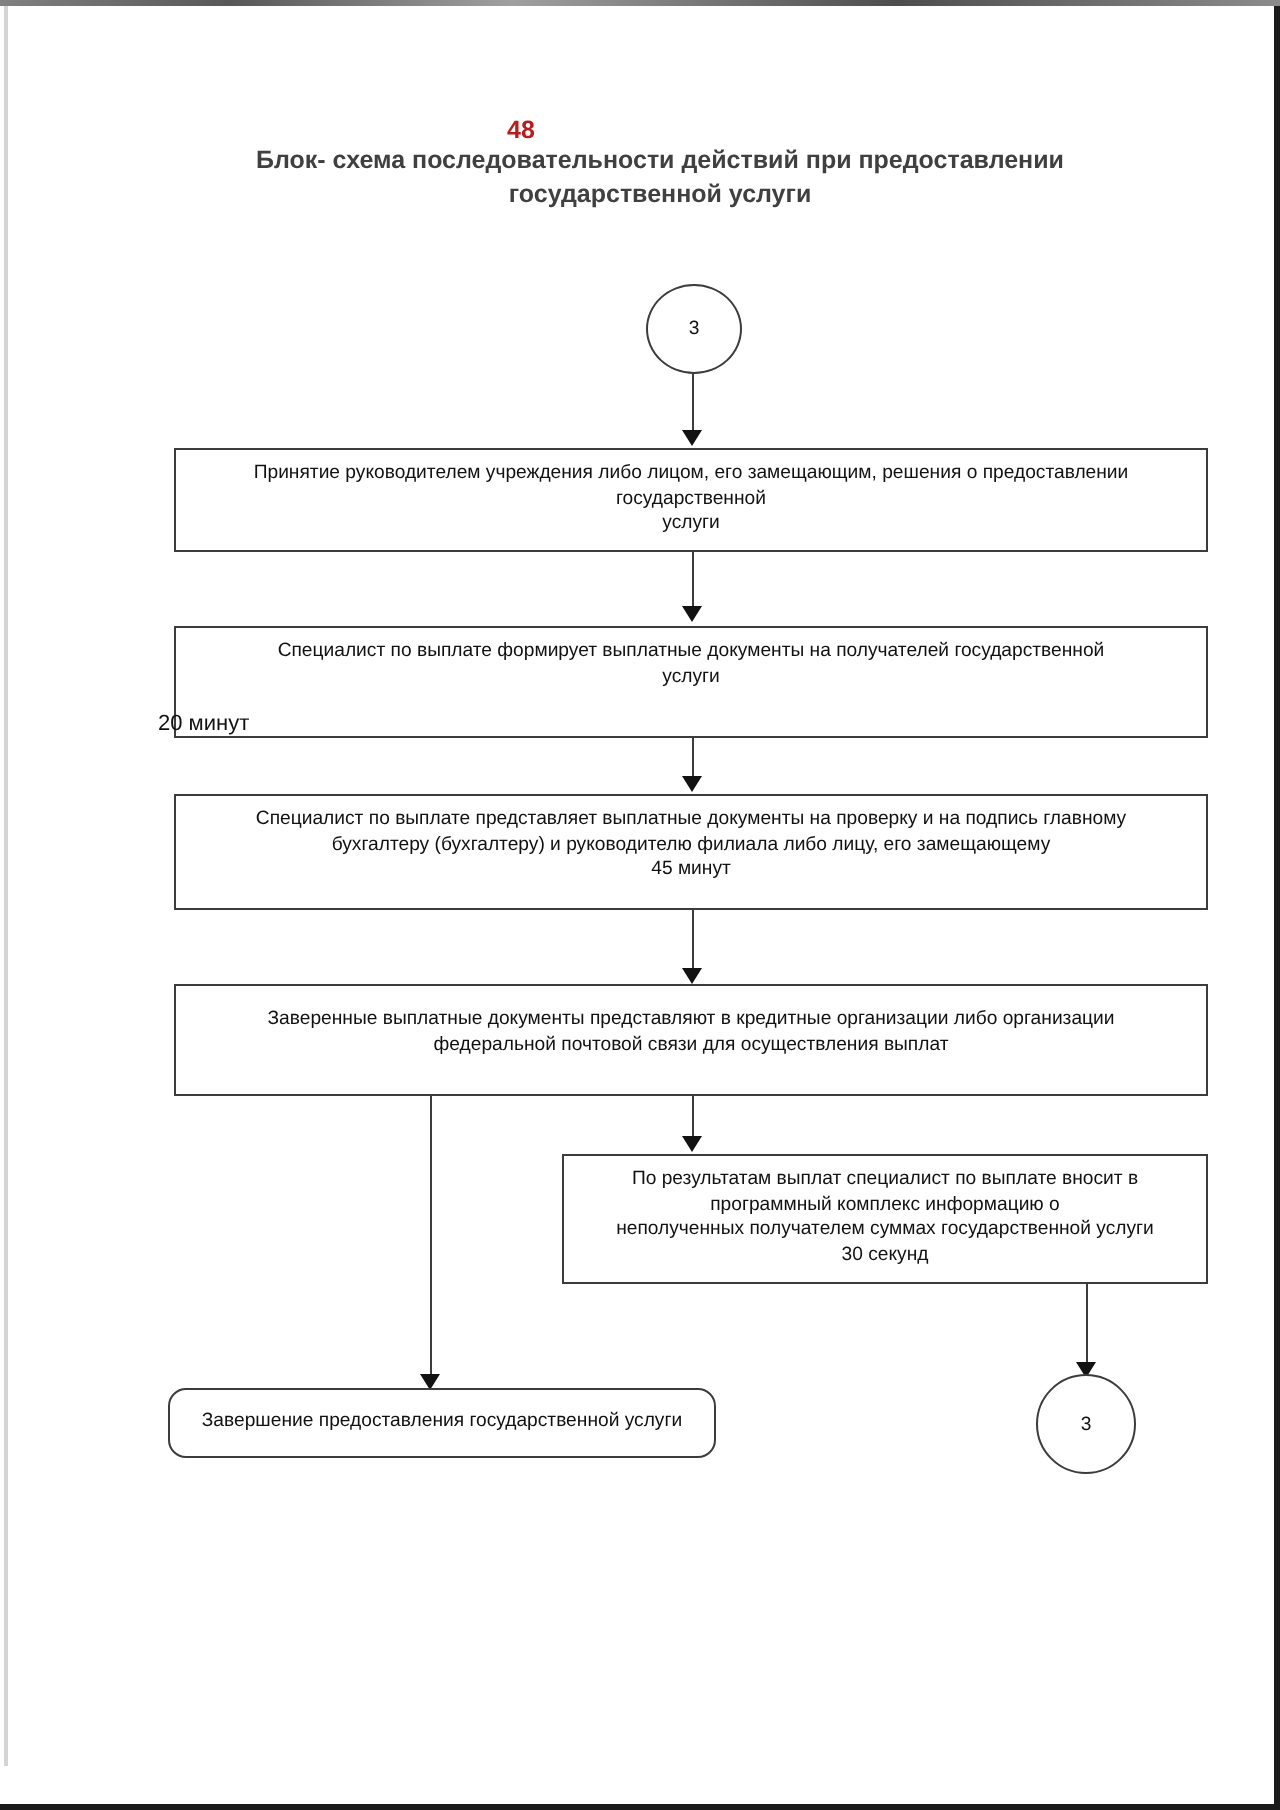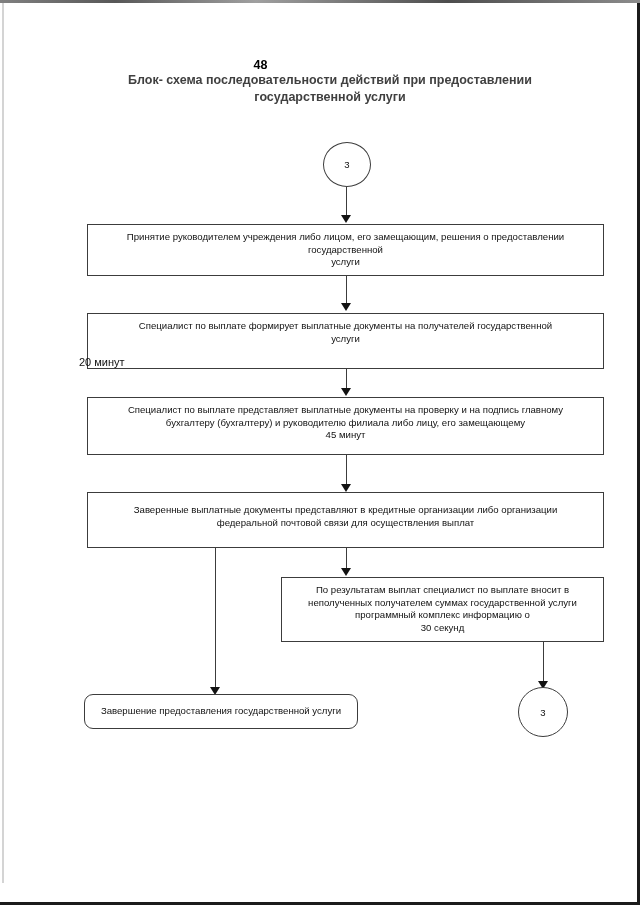--- a/index.html
+++ b/index.html
@@ -45,21 +45,21 @@
     background: #1b1b1b;
   }
 
   .page-number {
     position: absolute;
     left: 0; top: 58px;
     width: 521px;
     text-align: center;
     font-size: 12.5px;
     font-weight: bold;
-    color: #000000;
+    color: #b91c1c;
   }
   .doc-title {
     position: absolute;
     left: 120px; top: 72px;
     width: 420px;
     text-align: center;
     font-size: 12.5px;
     font-weight: bold;
     line-height: 17px;
     color: #404040;
@@ -190,22 +190,22 @@
 
   <div class="vline" style="left:346px; top:548px; height:23px;"></div>
   <div class="arrowhead" style="left:341px; top:568px;"></div>
 
   <div class="vline" style="left:215px; top:548px; height:142px;"></div>
   <div class="arrowhead" style="left:210px; top:687px;"></div>
 
   <div class="node" style="left:281px; top:577px; width:323px; height:65px;">
     <div class="txt">
       <div>По результатам выплат специалист по выплате вносит в</div>
+      <div>программный комплекс информацию о</div>
       <div>неполученных получателем суммах государственной услуги</div>
-      <div>программный комплекс информацию о</div>
       <div>30 секунд</div>
     </div>
   </div>
 
   <div class="vline" style="left:543px; top:642px; height:42px;"></div>
   <div class="arrowhead" style="left:538px; top:681px;"></div>
 
   <div class="node terminal" style="left:84px; top:694px; width:274px; height:35px;">
     <div class="txt">
       <div>Завершение предоставления государственной услуги</div>

